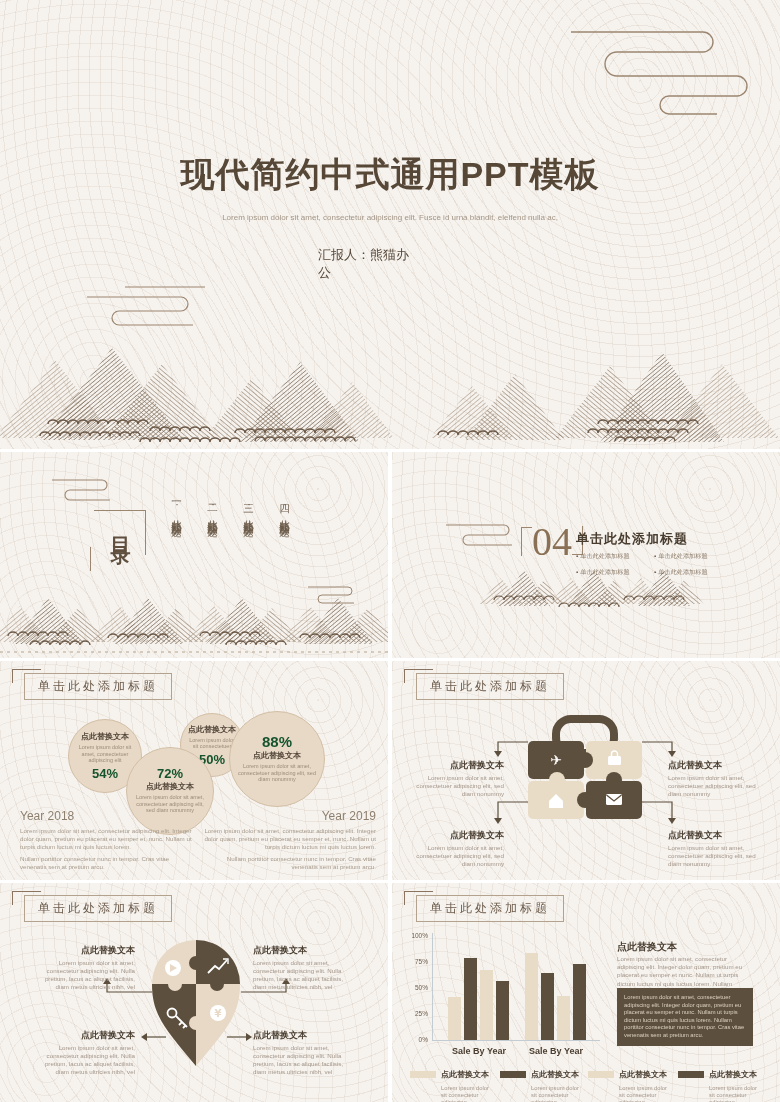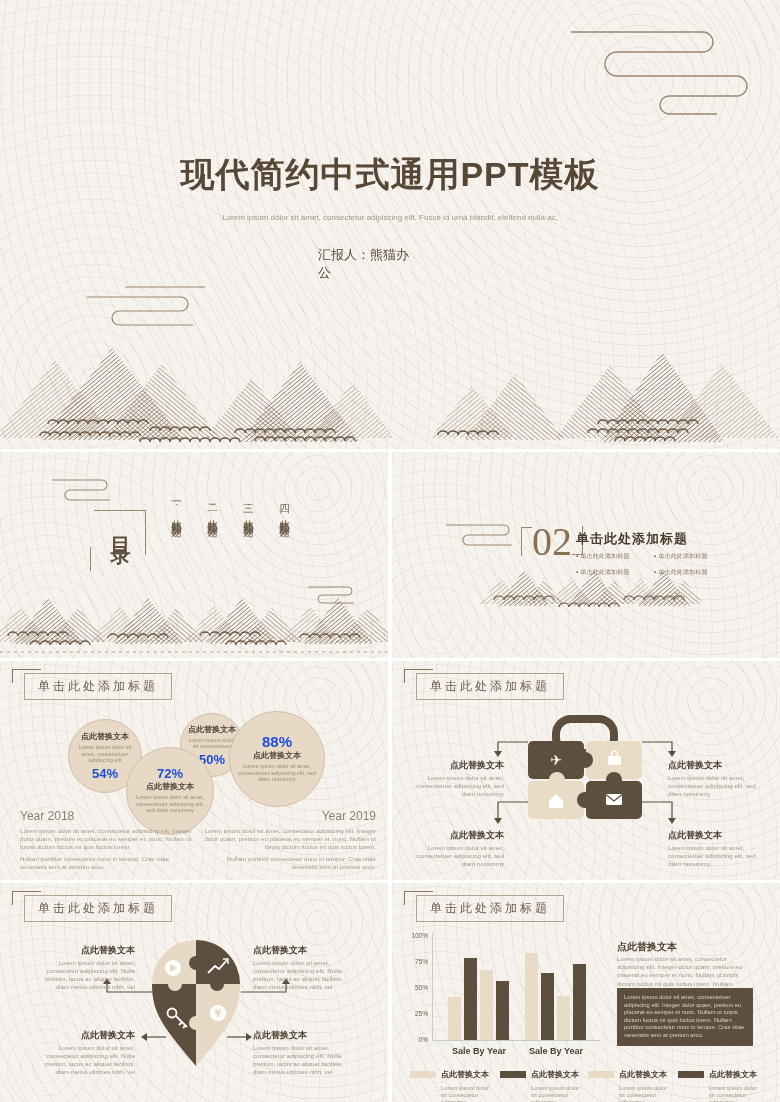--- a/index.html
+++ b/index.html
@@ -46,21 +46,21 @@
   .sec-title{position:absolute;left:184px;top:78px;font-size:13px;font-weight:700;color:#4a3e30;letter-spacing:1px;}
   .sec-bullets{position:absolute;left:184px;top:100px;display:grid;grid-template-columns:78px 78px;
     grid-row-gap:7px;font-size:6.2px;color:#8d7b68;}
   .sec-bullets .b::before{content:"▪";color:#6b5846;margin-right:2px;font-size:6px;}
   
   .circle{position:absolute;border-radius:50%;background:#e7d9c6;border:1px solid #d3bfa6;
     display:flex;flex-direction:column;align-items:center;justify-content:center;text-align:center;
     box-sizing:border-box;padding:6px;}
   .c-label{font-size:8px;font-weight:700;color:#54463a;}
   .c-body{font-size:5.5px;line-height:6.5px;color:#9d8c7a;margin:2px 0;}
-  .c-pct{font-size:13px;font-weight:700;color:#1d4ed8;}
+  .c-pct{font-size:13px;font-weight:700;color:#14532d;}
   .year{font-size:12px;color:#8d7f6e;}
   .ypara{font-size:6.2px;line-height:8px;color:#a79a8b;}
   
   .lab{position:absolute;width:100px;}
   .lab .t{font-size:9px;font-weight:700;color:#4a3e30;}
   .lab .d{font-size:6.2px;line-height:8px;color:#a4968a;margin-top:2px;}
   .ralign{text-align:right;}
   
   .tick{position:absolute;width:24px;text-align:right;font-size:6.5px;color:#6b5b49;}
   .axis{position:absolute;background:#c3ccd3;}
@@ -164,21 +164,21 @@
     <use href="#w6" x="226" y="55" stroke="#6b5846" stroke-width="1.3"></use>
     <use href="#w6" x="300" y="48" stroke="#6b5846" stroke-width="1.3"></use>
     <path d="M0,62 H388" stroke="#b5a48f" stroke-width="1" stroke-dasharray="3 4" fill="none"></path>
   </svg>
 </div>
 
 <div class="slide" id="s3">
   <svg width="85" height="30" style="left:52px;top:66px">
     <path d="M2,7 H60 a5,5 0 0 1 0,10 H24 a5,5 0 0 0 0,10 H68" fill="none" stroke="#9c8670" stroke-width="1.1"></path>
   </svg>
-  <div class="big-num">02</div>
+  <div class="big-num">04</div>
   <div class="sec-title">单击此处添加标题</div>
   <div class="sec-bullets">
     <span class="b">单击此处添加标题</span>
     <span class="b">单击此处添加标题</span>
     <span class="b">单击此处添加标题</span>
     <span class="b">单击此处添加标题</span>
   </div>
   <svg width="210" height="52" style="left:92px;top:112px">
     <path d="M-5,40 L17,14 L39,40 Z" fill="url(#hl)"></path>
     <path d="M14,42 L40,6 L66,42 Z" fill="url(#hd)"></path>

